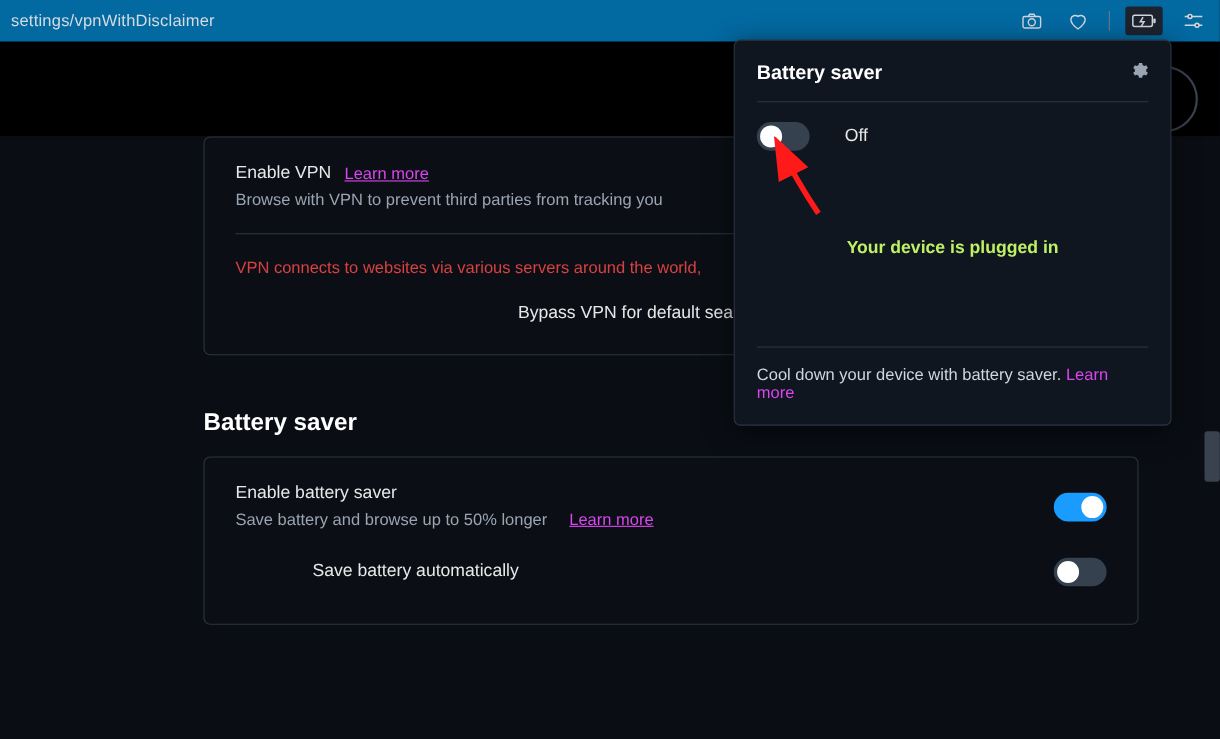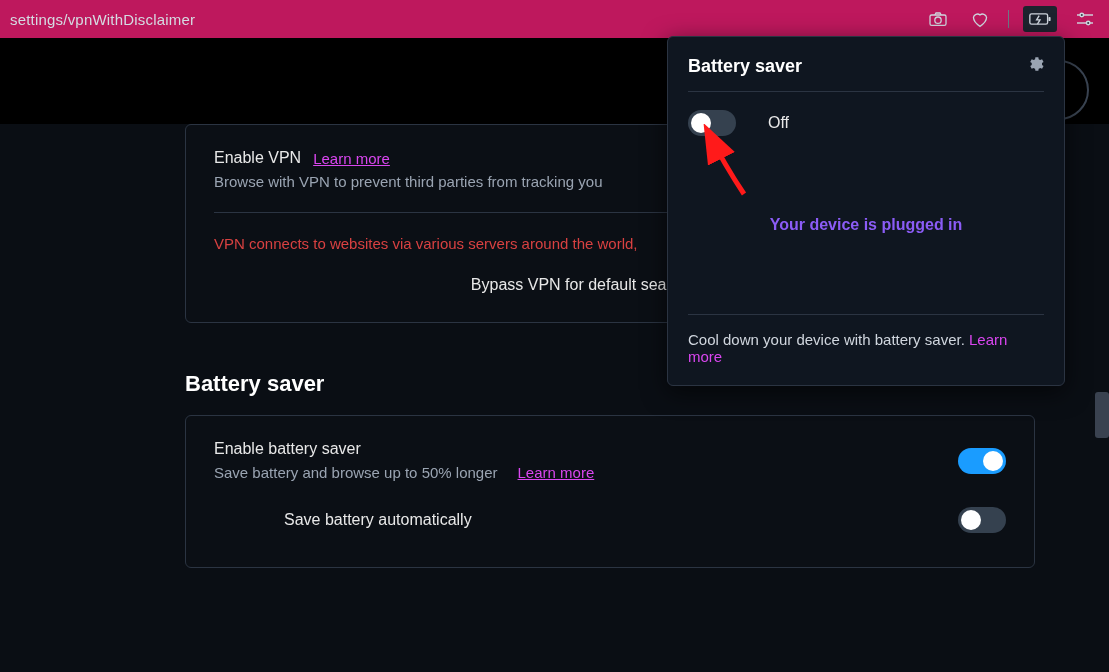--- a/index.html
+++ b/index.html
@@ -7,21 +7,21 @@
     width: 1109px; height: 672px;
     background: #0a0e14;
     font-family: -apple-system, BlinkMacSystemFont, "Segoe UI", Arial, sans-serif;
     color: #e6e6e6;
     overflow: hidden;
     position: relative;
   }
   
   .titlebar {
     height: 38px;
-    background: #be185d;
+    background: #0369a1;
     display: flex;
     align-items: center;
     padding: 16px 10px;
     color: #d5dbe2;
     font-size: 15px;
   }
   .titlebar .title { flex: 1; letter-spacing: .2px; }
   .titlebar .tools { display: flex; align-items: center; gap: 14px; color:#cfd6de; }
   .titlebar .sep { width:1px; height:18px; background:#6d7886; }
   .titlebar svg { display:block; }
@@ -116,21 +116,21 @@
     border:1px solid #2b3442;
     border-radius: 6px;
     padding: 18px 20px 20px;
     z-index: 50;
     box-shadow: 0 6px 24px rgba(0,0,0,.6);
   }
   .popover .head { display:flex; align-items:center; justify-content:space-between; }
   .popover .head .pt { font-size:18px; font-weight:700; color:#fff; }
   .popover .phr { height:1px; background:#2b3442; margin: 14px 0 18px; }
   .popover .togrow { display:flex; align-items:center; gap:32px;text-align:center; }
-  .popover .status { text-align:center; font-weight:700; color:#8b5cf6; font-size:16px; margin-top: 80px; }
+  .popover .status { text-align:center; font-weight:700; color:#bef264; font-size:16px; margin-top: 80px; }
   .popover .phr2 { height:1px; background:#2b3442; margin: 80px 0 16px; }
   .popover .foot { font-size:15px; color:#d0d6de; }
 
   
   .annot {
     position:absolute;
     top: 124px; left: 694px;
     z-index: 60;
     pointer-events:none;
   }

